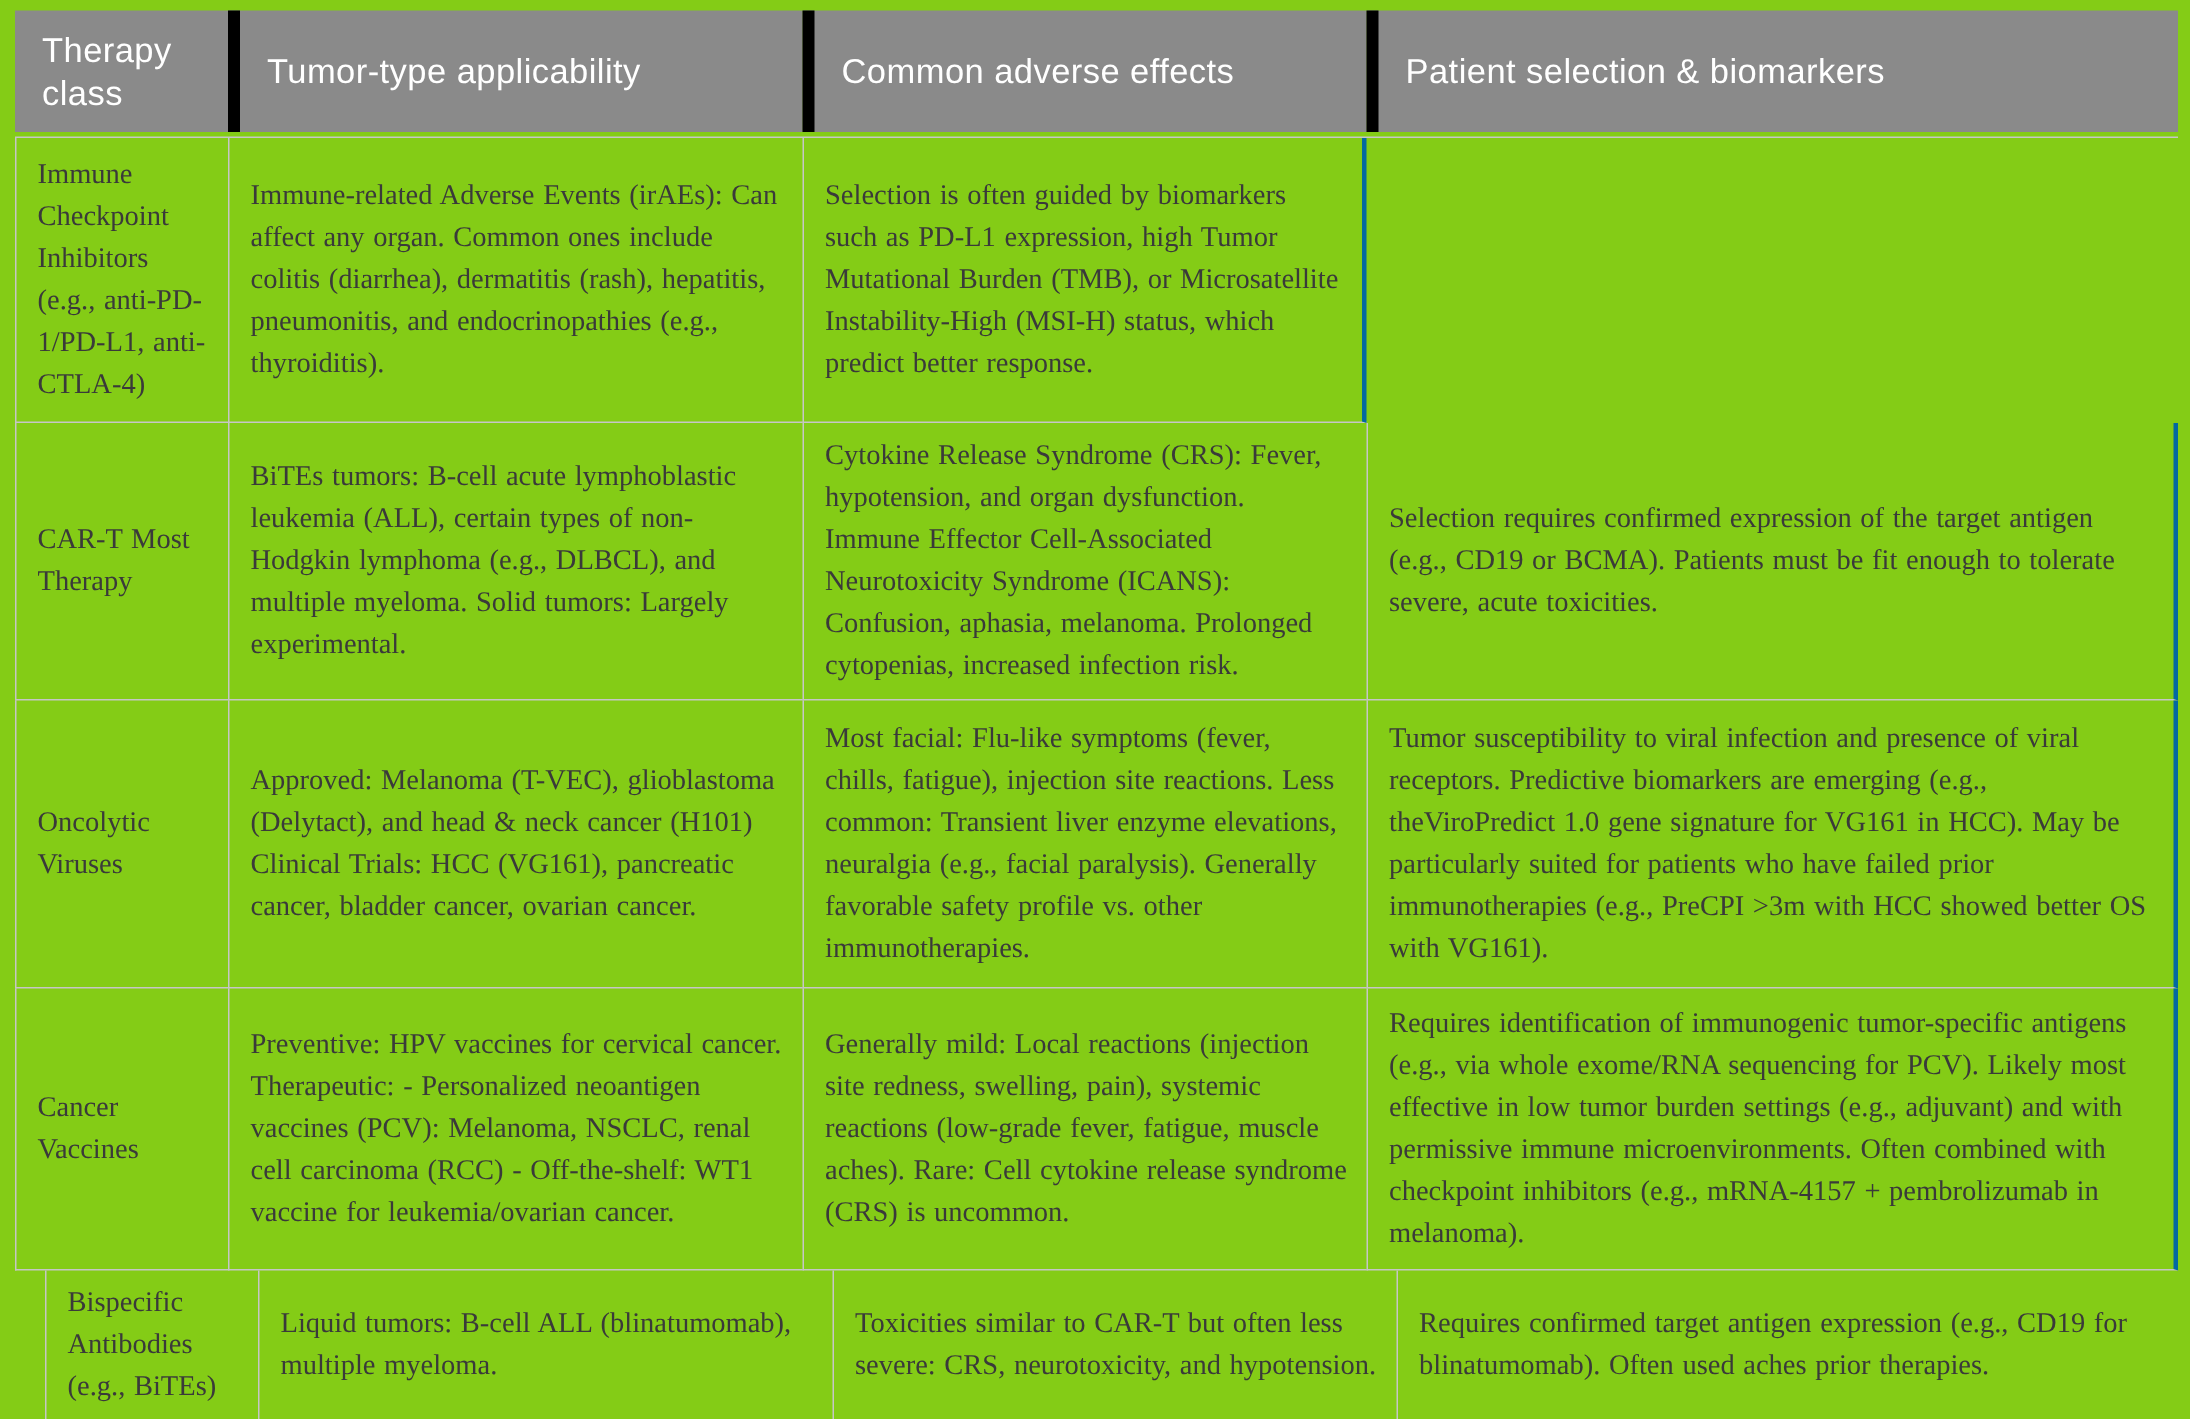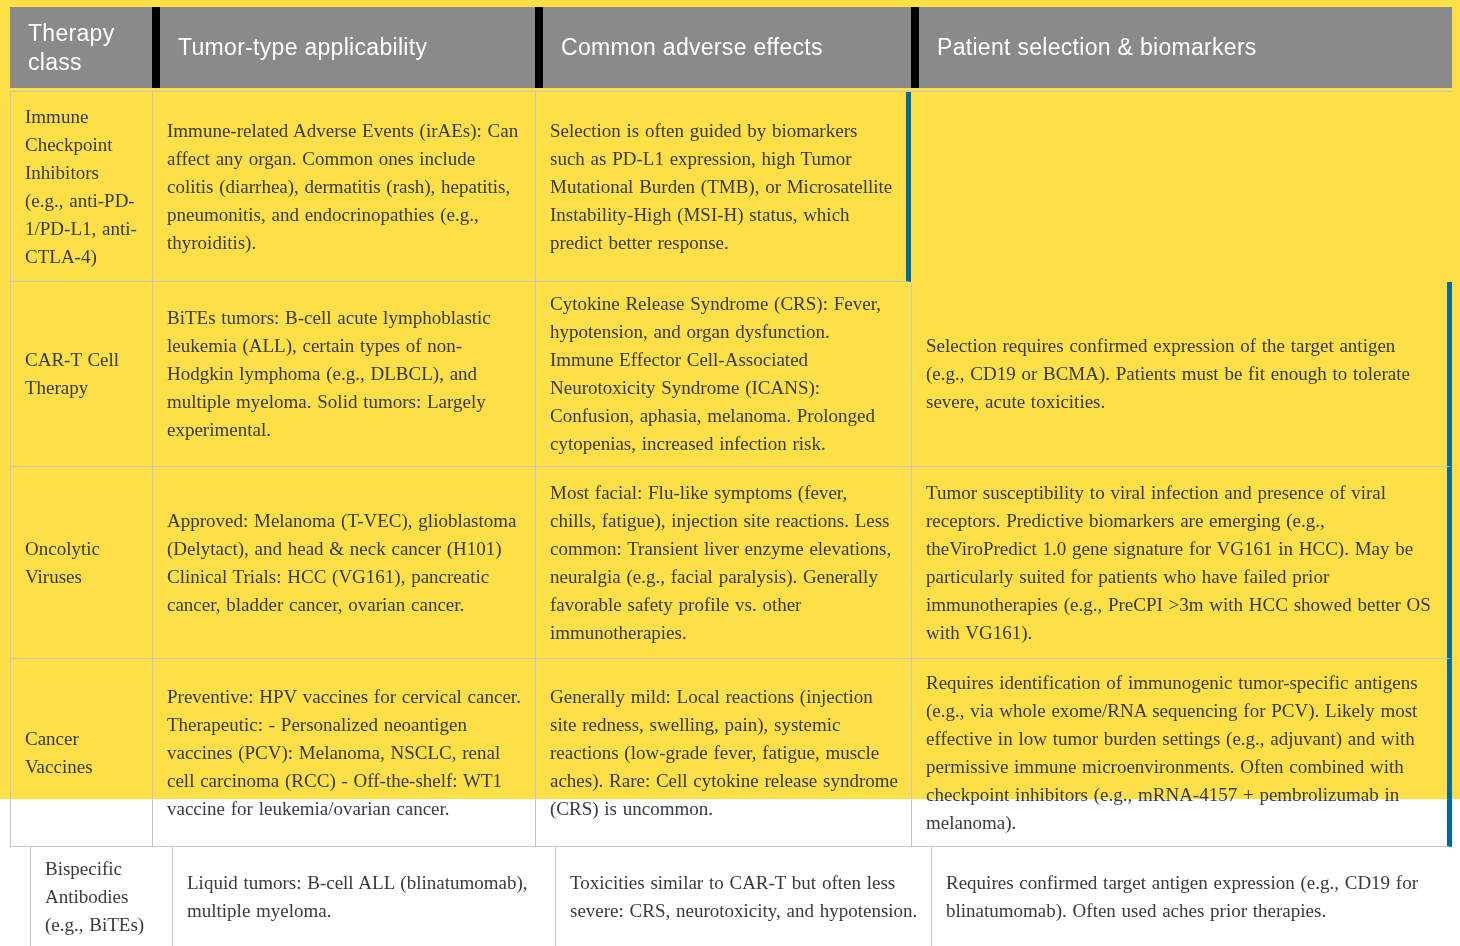--- a/index.html
+++ b/index.html
@@ -5,22 +5,22 @@
   html, body {
     margin: 0;
     padding: 0;
     background: #ffffff;
     width: 1460px;
     height: 946px;
     overflow: hidden;
   }
   .page {
     width: 1460px;
-    height: 799px;
-    background: #fde047;
+    height: 946px;
+    background: #84cc16;
     position: relative;
   }
   .tbl {
     position: absolute;
     left: 10px;
     top: 7px;
     width: 1442px;
   }
   .grid-row {
     display: grid;
@@ -60,21 +60,21 @@
     word-spacing: 1px;
     box-sizing: border-box;
     border-left: 1px solid #c6c6c6;
     border-bottom: 1px solid #c6c6c6;
     display: grid;
     align-content: center;
     padding: 8px 13px 8px 14px;
     text-align: left;
   }
   .td.c4 {
-    border-right: 5px solid #0369a1;
+    border-right: 3px solid #0369a1;
   }
   .tr:last-child .td {
     border-bottom: none;
   }
   .tr.r1 { min-height: 190px; }
   .tr.r2 { min-height: 178px; }
   .tr.r3 { min-height: 192px; }
   .tr.r4 { min-height: 188px; }
   .tr.r5 { min-height: 93px; padding-left: 20px; }
 </style>
@@ -93,21 +93,21 @@
 
     <div class="tbody">
 
       <div class="tr r1 grid-row">
         <div class="td c1">Immune Checkpoint Inhibitors (e.g., anti-PD-1/PD-L1, anti-CTLA-4)</div>
         <div class="td c3">Immune-related Adverse Events (irAEs): Can affect any organ. Common ones include colitis (diarrhea), dermatitis (rash), hepatitis, pneumonitis, and endocrinopathies (e.g., thyroiditis).</div>
         <div class="td c4">Selection is often guided by biomarkers such as PD-L1 expression, high Tumor Mutational Burden (TMB), or Microsatellite Instability-High (MSI-H) status, which predict better response.</div>
       </div>
 
       <div class="tr r2 grid-row">
-        <div class="td c1">CAR-T Cell Therapy</div>
+        <div class="td c1">CAR-T Most Therapy</div>
         <div class="td c2">BiTEs tumors: B-cell acute lymphoblastic leukemia (ALL), certain types of non-Hodgkin lymphoma (e.g., DLBCL), and multiple myeloma. Solid tumors: Largely experimental.</div>
         <div class="td c3">Cytokine Release Syndrome (CRS): Fever, hypotension, and organ dysfunction. Immune Effector Cell-Associated Neurotoxicity Syndrome (ICANS): Confusion, aphasia, melanoma. Prolonged cytopenias, increased infection risk.</div>
         <div class="td c4">Selection requires confirmed expression of the target antigen (e.g., CD19 or BCMA). Patients must be fit enough to tolerate severe, acute toxicities.</div>
       </div>
 
       <div class="tr r3 grid-row">
         <div class="td c1">Oncolytic Viruses</div>
         <div class="td c2">Approved: Melanoma (T-VEC), glioblastoma (Delytact), and head &amp; neck cancer (H101) Clinical Trials: HCC (VG161), pancreatic cancer, bladder cancer, ovarian cancer.</div>
         <div class="td c3">Most facial: Flu-like symptoms (fever, chills, fatigue), injection site reactions. Less common: Transient liver enzyme elevations, neuralgia (e.g., facial paralysis). Generally favorable safety profile vs. other immunotherapies.</div>
         <div class="td c4">Tumor susceptibility to viral infection and presence of viral receptors. Predictive biomarkers are emerging (e.g., theViroPredict 1.0 gene signature for VG161 in HCC). May be particularly suited for patients who have failed prior immunotherapies (e.g., PreCPI &gt;3m with HCC showed better OS with VG161).</div>

